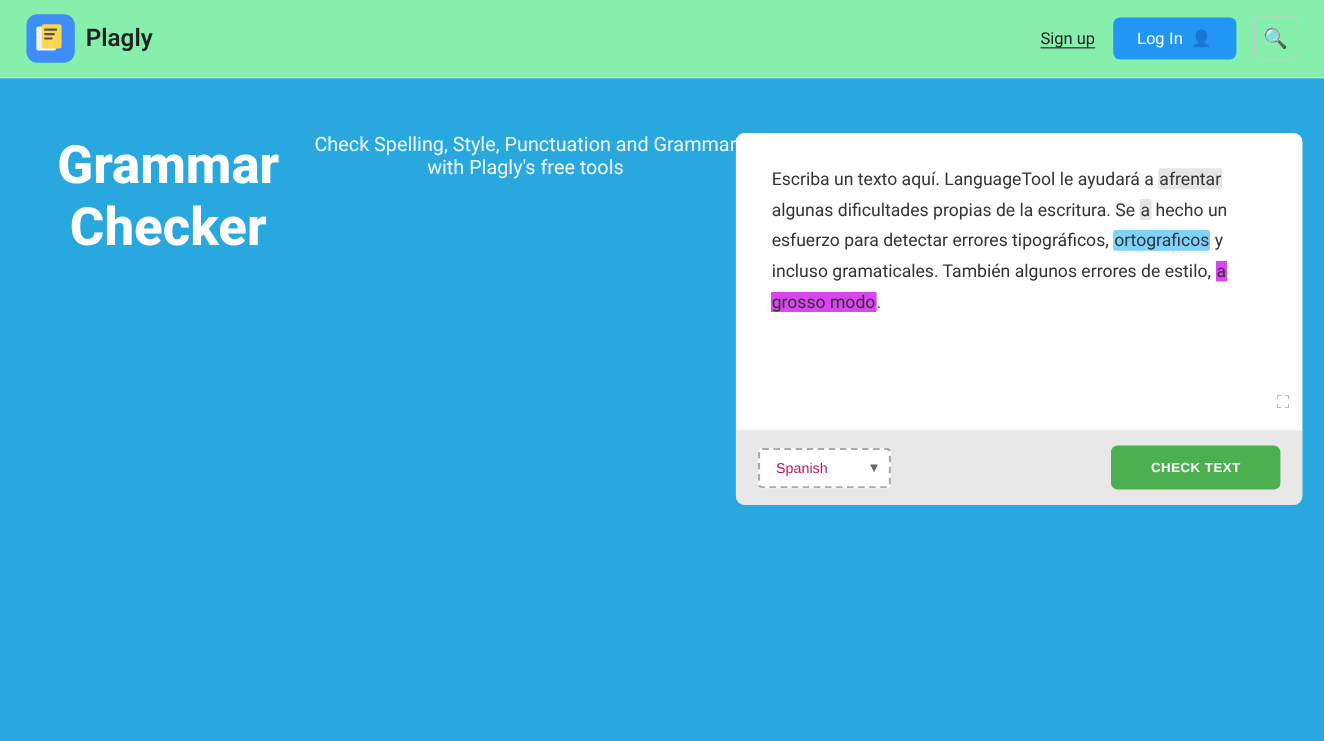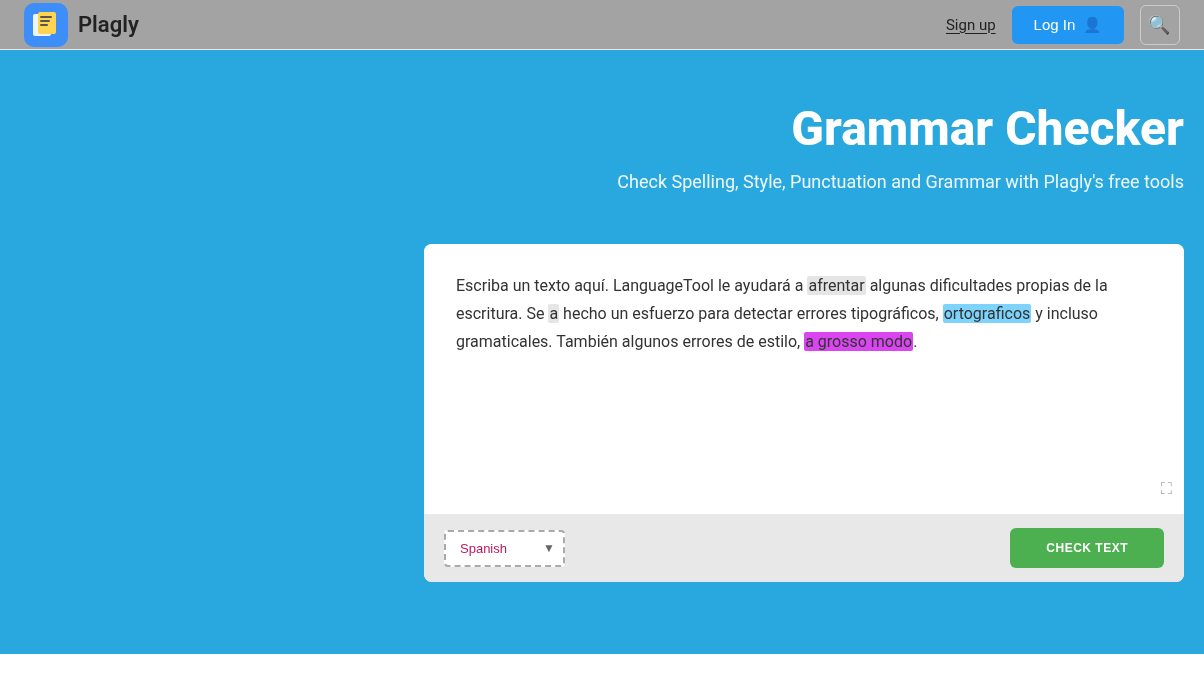--- a/index.html
+++ b/index.html
@@ -10,22 +10,22 @@
 
     body {
       font-family: -apple-system, BlinkMacSystemFont, 'Segoe UI', Roboto, sans-serif;
       width: 1204px;
       min-height: 674px;
       overflow-x: hidden;
     }
 
     
     .navbar {
-      background: #a3a3a3;
-      height: 50px;
+      background: #86efac;
+      height: 71px;
       display: flex;
       align-items: center;
       padding: 0 24px;
       border-bottom: 1px solid #e8e8e8;
       position: relative;
       z-index: 10;
     }
 
     .navbar-brand {
       display: flex;
@@ -96,22 +96,22 @@
       cursor: pointer;
       color: #444;
       font-size: 18px;
     }
 
     
     .hero {
       background: #29a8e0;
       min-height: 604px;
       display: flex;
-      flex-direction: column;
-      align-items: flex-end;
+      flex-direction: row;
+      align-items: flex-start;
       padding: 50px 20px 50px;
     }
 
     .hero-title {
       font-size: 48px;
       font-weight: 800;
       color: #ffffff;
       margin-bottom: 14px;
       text-align: center;
     }

